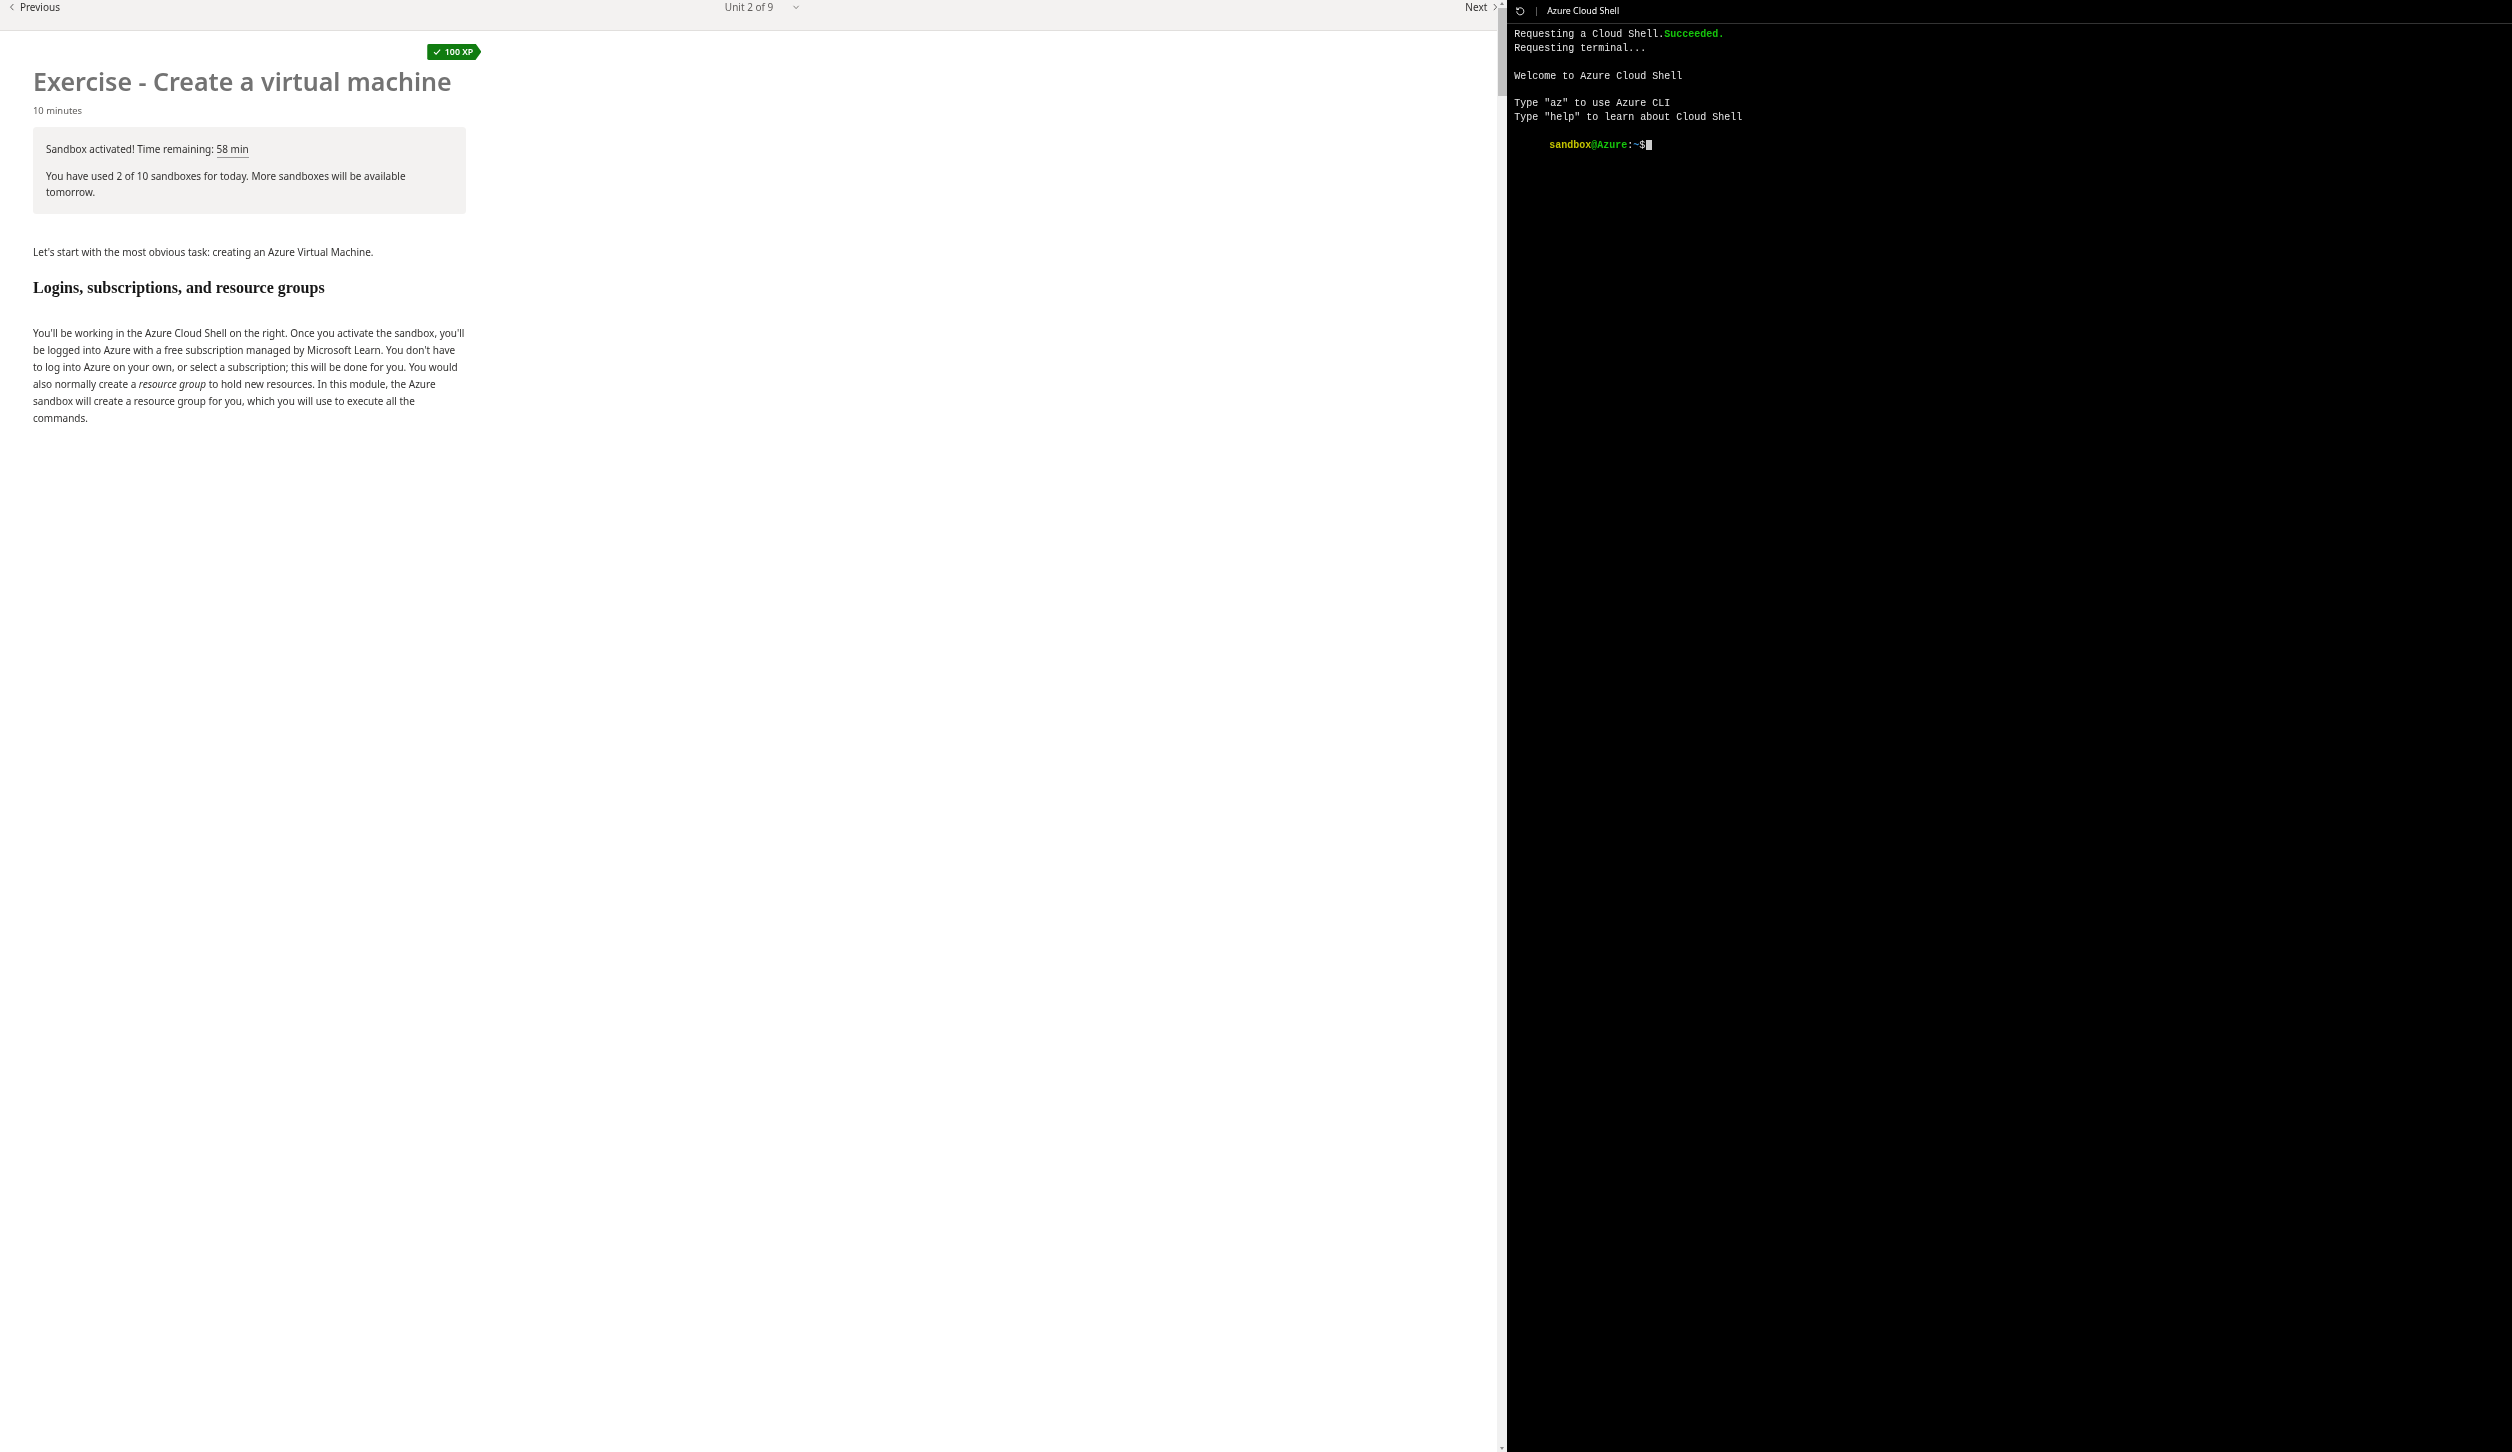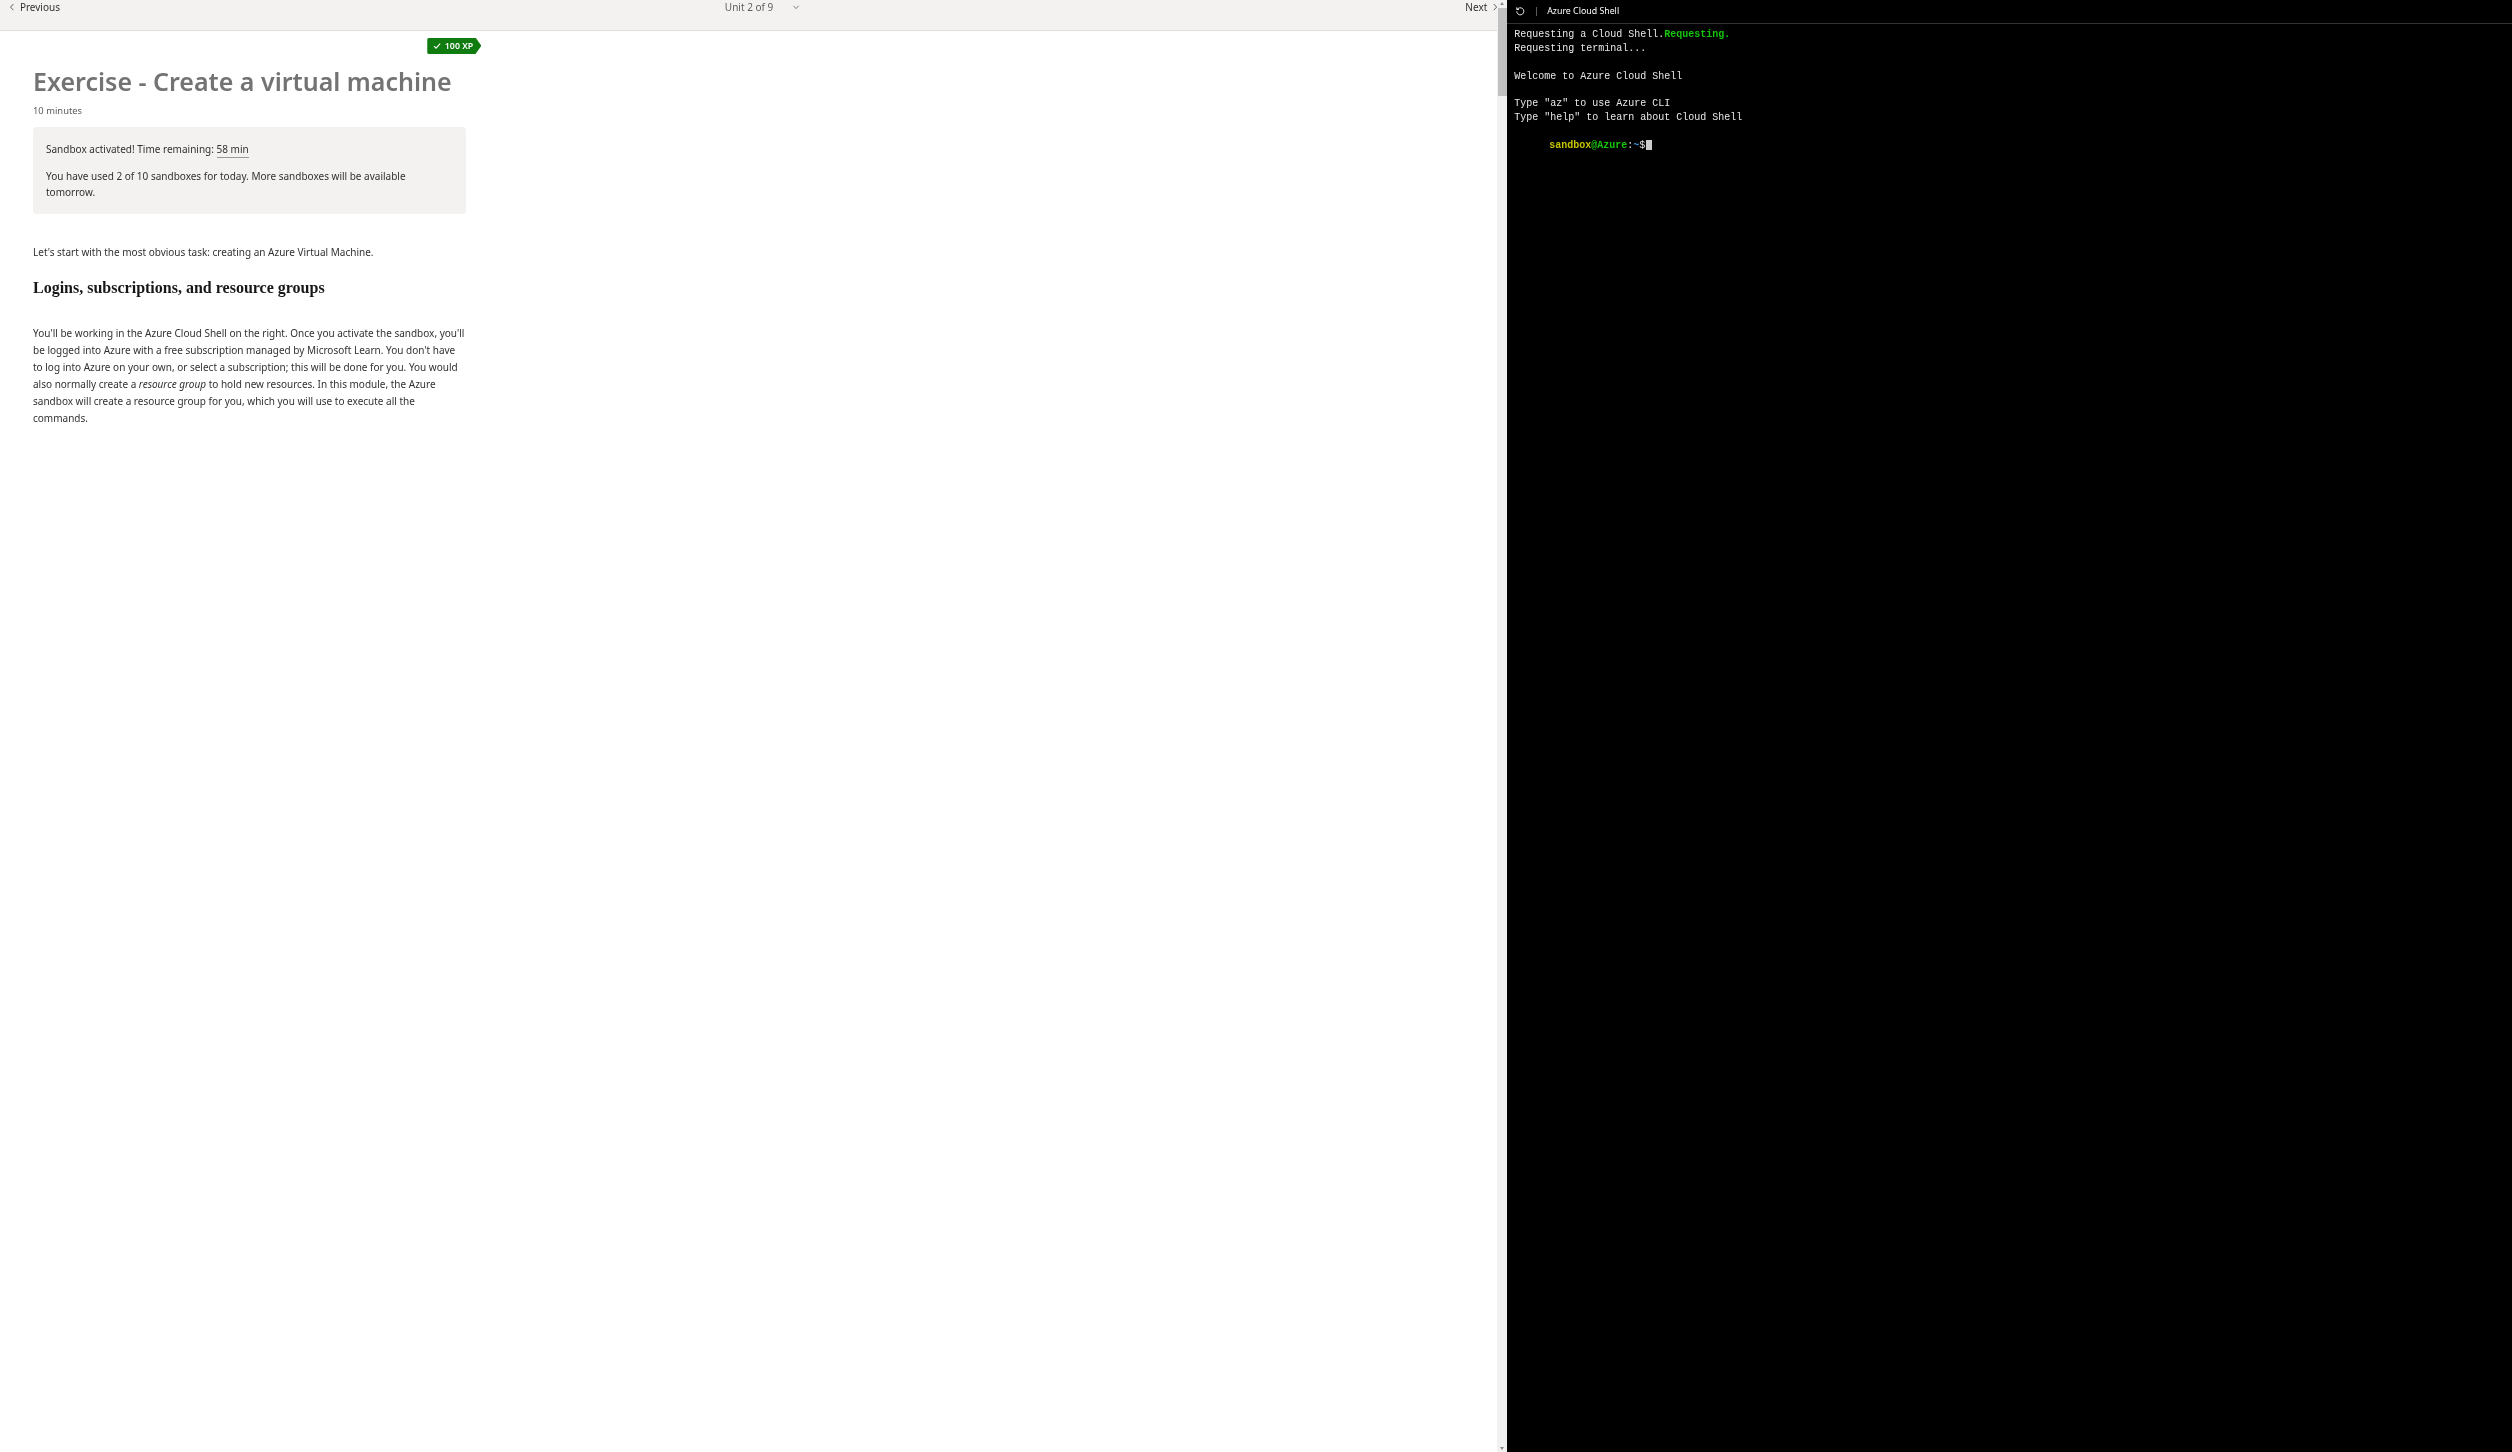--- a/index.html
+++ b/index.html
@@ -9,21 +9,21 @@
   .right { width:40%; background:#000; color:#ccc; display:flex; flex-direction:column; }
 
   
   .topnav { background:#f3f2f1; height:30.5px; display:flex; align-items:flex-start; justify-content:space-between; padding:0 8.2px; font-size:10px; color:#323130; border-bottom:0.6px solid #e1dfdd;}
   .nav-btn { display:flex; align-items:center; gap:3.5px; cursor:pointer; color:#323130; }
   .nav-center { display:flex; align-items:center; gap:19px; cursor:pointer; color:#605e5c;}
   .nav-btn svg, .nav-center svg { flex-shrink:0; }
 
   .content-scroll { flex:1; overflow-y:auto; position:relative; }
   .content { padding: 14px 33px 23.5px 33px; max-width: 499px; position:relative;}
-  .xp-badge { position:absolute; top:7px; right:17.6px; background:#107c10; color:#fff; font-size:8.8px; font-weight:600; padding:2.3px 8.2px 2.3px 5.9px; display:flex; align-items:center; gap:3.5px; border-radius:1.8px; clip-path: polygon(0 0, calc(100% - 5.9px) 0, 100% 50%, calc(100% - 5.9px) 100%, 0 100%);}
+  .xp-badge { position:absolute; top:13px; right:17.6px; background:#107c10; color:#fff; font-size:8.8px; font-weight:600; padding:2.3px 8.2px 2.3px 5.9px; display:flex; align-items:center; gap:3.5px; border-radius:1.8px; clip-path: polygon(0 0, calc(100% - 5.9px) 0, 100% 50%, calc(100% - 5.9px) 100%, 0 100%);}
   .xp-badge::before{ content:""; position:absolute; left:-4.7px; top:50%; transform:translateY(-50%); border-top:7px solid transparent; border-bottom:7px solid transparent; border-right:4.7px solid #107c10;}
   h1.title { font-size:25px; font-weight:600; line-height:1.2; margin-top:21px; margin-bottom:8.2px; color:#737373;}
   .duration { color:#605e5c; font-size:9.4px; margin-bottom:10px; display:block;}
   .sandbox-box { background:#f3f2f1; border-radius:3.5px; padding:14px 13px; margin-bottom:30px; color:#323130; font-size:10px; line-height:1.6;}
   .sandbox-line1 { margin-bottom:11.7px; }
   .time-remaining { border-bottom:0.6px solid #999; padding-bottom:1.2px;}
   p.body { font-size:10px; color:#323130; line-height:1.6; margin-bottom:17.6px;}
   h2.section { font-size:16px; font-weight:600; line-height:1.2; margin-bottom:28px; color:#171717;font-family:Liberation Serif, serif;}
   p.body2 { font-size:10px; color:#323130; line-height:1.7;}
   em.italic { font-style:italic; }
@@ -120,21 +120,21 @@
     <div class="shell-header">
       <span class="refresh-btn">
         <svg width="10.6" height="10.6" viewBox="0 0 24 24">
             <path d="M4 12a8 8 0 1 0 3-6.2L4 8" fill="none" stroke="#fff" stroke-width="2"></path>
             <path d="M4 3v5h5" fill="none" stroke="#fff" stroke-width="2"></path>
           </svg>
       </span>
       <span class="divider">|</span>
       <span style="color:#fff;">Azure Cloud Shell</span>
     </div>
-    <div class="terminal"><span class="term-white">Requesting a Cloud Shell.</span><span class="term-green">Requesting.</span>
+    <div class="terminal"><span class="term-white">Requesting a Cloud Shell.</span><span class="term-green">Succeeded.</span>
 <span class="term-white">Requesting terminal...</span>
 
 <span class="term-white">Welcome to Azure Cloud Shell</span>
 
 <span class="term-white">Type "az" to use Azure CLI</span>
 <span class="term-white">Type "help" to learn about Cloud Shell</span>
 
 <span class="prompt-line"><span class="term-yellow">sandbox</span><span class="term-green">@Azure</span><span class="term-white">:</span><span class="term-blue">~</span><span class="term-white">$</span><span class="cursor-block"></span></span></div>
   </div>
 </div>

